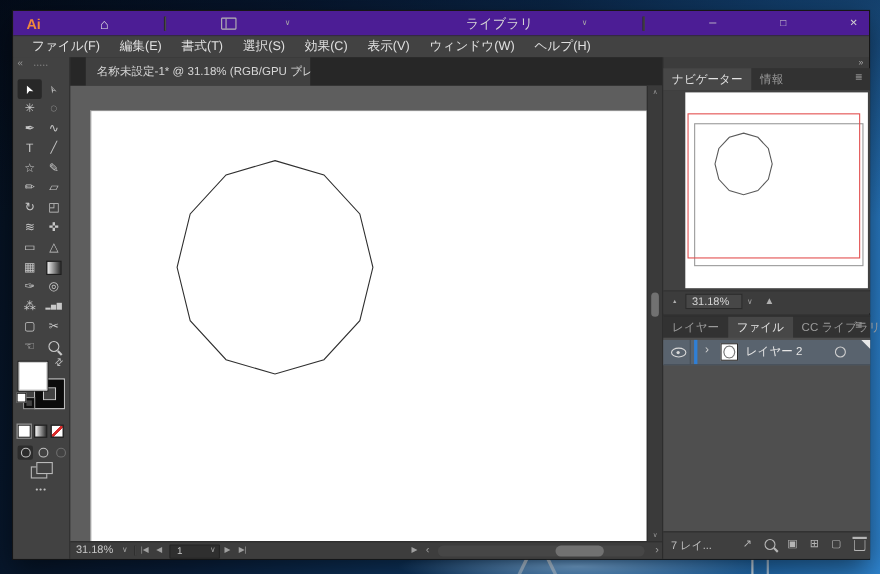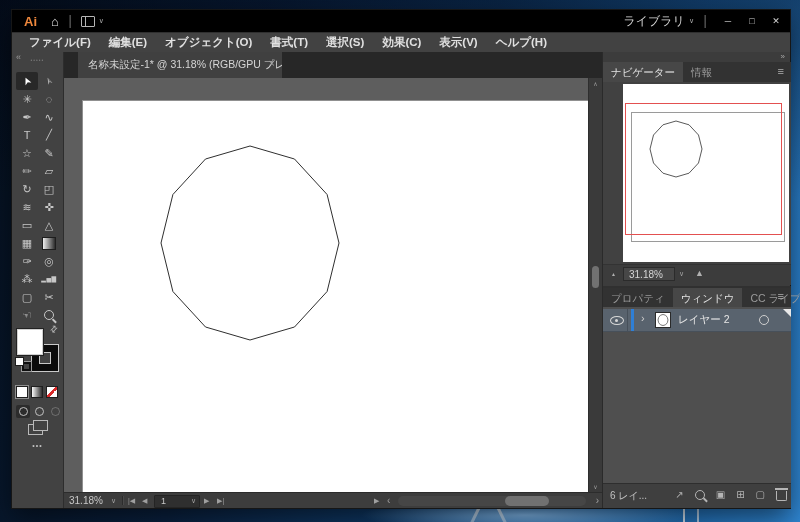--- a/index.html
+++ b/index.html
@@ -12,40 +12,40 @@
   .glow{left:360px;top:498px;width:330px;height:34px;background:radial-gradient(ellipse at center,rgba(150,205,255,.85),rgba(60,140,215,0) 70%);}
   .beamA{left:474px;top:494px;width:3px;height:42px;background:linear-gradient(rgba(255,255,255,.95),rgba(255,255,255,.15));transform:rotate(26deg);}
   .beamB{left:500px;top:494px;width:3px;height:42px;background:linear-gradient(rgba(255,255,255,.95),rgba(255,255,255,.15));transform:rotate(-26deg);}
   .beamC{left:683px;top:500px;width:2px;height:22px;background:rgba(255,255,255,.8);}
   .beamD{left:697px;top:500px;width:2px;height:22px;background:rgba(255,255,255,.65);}
 
   .window{position:absolute;left:12px;top:10px;width:778px;height:498px;background:#3c3c3c;z-index:2;
     box-shadow:0 0 0 1px #161616,0 10px 26px rgba(0,0,0,.55);}
 
   
-  .titlebar{position:absolute;left:0;top:0;width:778px;height:22px;background:#000000;border-bottom:1px solid #2f2f2f;display:flex;align-items:center;}
+  .titlebar{position:absolute;left:0;top:0;width:778px;height:22px;background:#4c1d95;border-bottom:1px solid #2f2f2f;display:flex;align-items:center;gap:40px;}
   .ai-logo{color:#f0883c;font-weight:bold;font-size:13px;margin-left:12px;letter-spacing:0;}
   .tb-home{color:#e3e3e3;font-size:13px;margin-left:14px;line-height:1;}
   .tb-sep{width:1px;height:13px;background:#2c2c2c;border-right:1px solid #4a4a4a;margin:0 10px;}
   .icon-ws{display:inline-block;width:12px;height:9px;border:1px solid #b5b5b5;border-radius:1px;position:relative;}
   .icon-ws::after{content:"";position:absolute;left:3px;top:0;bottom:0;width:1px;background:#b5b5b5;}
   .chev{color:#a8a8a8;font-size:7px;margin-left:4px;}
   .tb-spacer{flex:1;}
   .ws-preset{color:#d6d6d6;font-size:12px;}
   .searchbox{display:flex;align-items:center;gap:5px;width:132px;height:15px;background:#454545;border:1px solid #5c5c5c;border-radius:2px;padding:0 6px;margin:0 8px;}
   .mag{display:inline-block;width:6px;height:6px;border:1.5px solid #9a9a9a;border-radius:50%;position:relative;flex:none;}
   .mag::after{content:"";position:absolute;width:4px;height:1.5px;background:#9a9a9a;transform:rotate(45deg);right:-3px;bottom:-2px;}
   .searchbox input{flex:1;min-width:0;background:transparent;border:none;outline:none;color:#bdbdbd;font-size:10px;font-family:inherit;}
   .searchbox input::placeholder{color:#8d8d8d;}
   .winbtn{width:24px;height:22px;display:flex;align-items:center;justify-content:center;color:#d2d2d2;font-size:9px;}
   .winbtn.close{margin-right:2px;}
 
   
   .menubar{position:absolute;left:0;top:23px;width:778px;height:19px;background:#424242;display:flex;align-items:center;padding-left:8px;box-sizing:border-box;}
-  .menu-item{color:#e0e0e0;font-size:11.5px;padding:0 9px;line-height:19px;white-space:nowrap;font-weight:bold;}
+  .menu-item{color:#e0e0e0;font-size:11.5px;padding:0 9px;line-height:19px;white-space:nowrap;}
 
   
   .main{position:absolute;left:0;top:42px;width:778px;height:456px;}
 
   
   .toolbar{position:absolute;left:0;top:0;width:52px;height:456px;background:#424242;border-right:1px solid #2d2d2d;box-sizing:border-box;}
   .tb-collapse{position:absolute;left:4px;top:0px;color:#9a9a9a;font-size:9px;}
   .tb-dots{position:absolute;left:0;right:0;top:5px;text-align:center;color:#787878;font-size:5px;letter-spacing:1px;}
   .tools{position:absolute;left:4px;top:20px;width:44px;display:grid;grid-template-columns:22px 22px;grid-auto-rows:18px;}
   .tool{display:flex;align-items:center;justify-content:center;color:#c7c7c7;font-size:11px;}
@@ -175,25 +175,25 @@
       <span class="chev" data-name="chevron-down-icon">∨</span>
       <span class="tb-sep" data-name="divider"></span>
       <span class="winbtn" data-name="minimize-button">─</span>
       <span class="winbtn" data-name="maximize-button">□</span>
       <span class="winbtn close" data-name="close-button">✕</span>
     </div>
 
     <div class="menubar" data-name="menubar">
         <div class="menu-item" data-name="menu-item">ファイル(F)</div>
         <div class="menu-item" data-name="menu-item">編集(E)</div>
-        <div class="menu-item" data-name="menu-item">オブジェクト(O)</div>
         <div class="menu-item" data-name="menu-item">書式(T)</div>
         <div class="menu-item" data-name="menu-item">選択(S)</div>
         <div class="menu-item" data-name="menu-item">効果(C)</div>
         <div class="menu-item" data-name="menu-item">表示(V)</div>
+        <div class="menu-item" data-name="menu-item">ウィンドウ(W)</div>
         <div class="menu-item" data-name="menu-item">ヘルプ(H)</div>
       </div>
 
     <div class="main" data-name="main-area">
 
       <div class="toolbar" data-name="tools-panel">
         <span class="tb-collapse" data-name="collapse-toolbar-icon">«</span>
         <div class="tb-dots" data-name="toolbar-drag-handle">•••••</div>
         <div class="tools" data-name="toolbar-tools">
             <div class="tool active" data-name="selection-tool">
@@ -369,22 +369,22 @@
           </div>
         </div>
         <div class="navzoom" data-name="navigator-zoom-bar">
           <span class="nz-out" data-name="zoom-out-icon">▲</span>
           <span class="nz-box" data-name="navigator-zoom-value">31.18%</span>
           <span class="nz-chev" data-name="chevron-down-icon">∨</span>
           <span class="nz-in" data-name="zoom-in-icon">▲</span>
         </div>
 
         <div class="ptabs paneltabs" data-name="panel-tabs">
-            <div class="ptab" data-name="tab-properties">プロパティ</div>
-            <div class="ptab active" data-name="tab-layers">ウィンドウ</div>
+            <div class="ptab" data-name="tab-properties">レイヤー</div>
+            <div class="ptab active" data-name="tab-layers">ファイル</div>
             <div class="ptab" data-name="tab-cc-libraries">CC ライブラリ</div>
           </div>
         <span class="pmenu" style="top:238px;" data-name="panel-menu-icon">≡</span>
 
         <div class="layersbody" data-name="layers-panel">
           <div class="layerrow" data-name="layer-row">
             <span class="icon-eye" data-name="visibility-eye-icon"></span>
             <span class="lr-div" data-name="divider"></span>
             <span class="lr-bar" data-name="layer-color-bar"></span>
             <span class="lr-chev" data-name="expand-layer-icon">›</span>
@@ -392,21 +392,21 @@
               <svg width="14" height="14">
                   <polygon fill="none" stroke="#777" stroke-width="1" points="7.0,1.5 9.5,2.2 11.3,4.3 12.0,7.0 11.3,9.8 9.5,11.8 7.0,12.5 4.5,11.8 2.7,9.8 2.0,7.0 2.7,4.3 4.5,2.2"></polygon>
                 </svg>
             </span>
             <span class="lr-name" data-name="layer-name">レイヤー 2</span>
             <span class="lr-target" data-name="layer-target-icon"></span>
             <span class="lr-corner" data-name="layer-selected-indicator"></span>
           </div>
         </div>
         <div class="layersfooter" data-name="layers-footer">
-          <span class="lf-count" data-name="layer-count-label">6 レイ...</span>
+          <span class="lf-count" data-name="layer-count-label">7 レイ...</span>
           <span class="lf-btns" data-name="layers-footer-buttons">
               <span class="fbtn" data-name="collect-for-export-button">↗</span>
               <span class="fbtn" data-name="locate-object-button"></span>
               <span class="fbtn" data-name="make-clipping-mask-button">▣</span>
               <span class="fbtn" data-name="new-sublayer-button">⊞</span>
               <span class="fbtn" data-name="new-layer-button">▢</span>
               <span class="fbtn" data-name="delete-layer-button"></span>
             </span>
         </div>
       </div>

